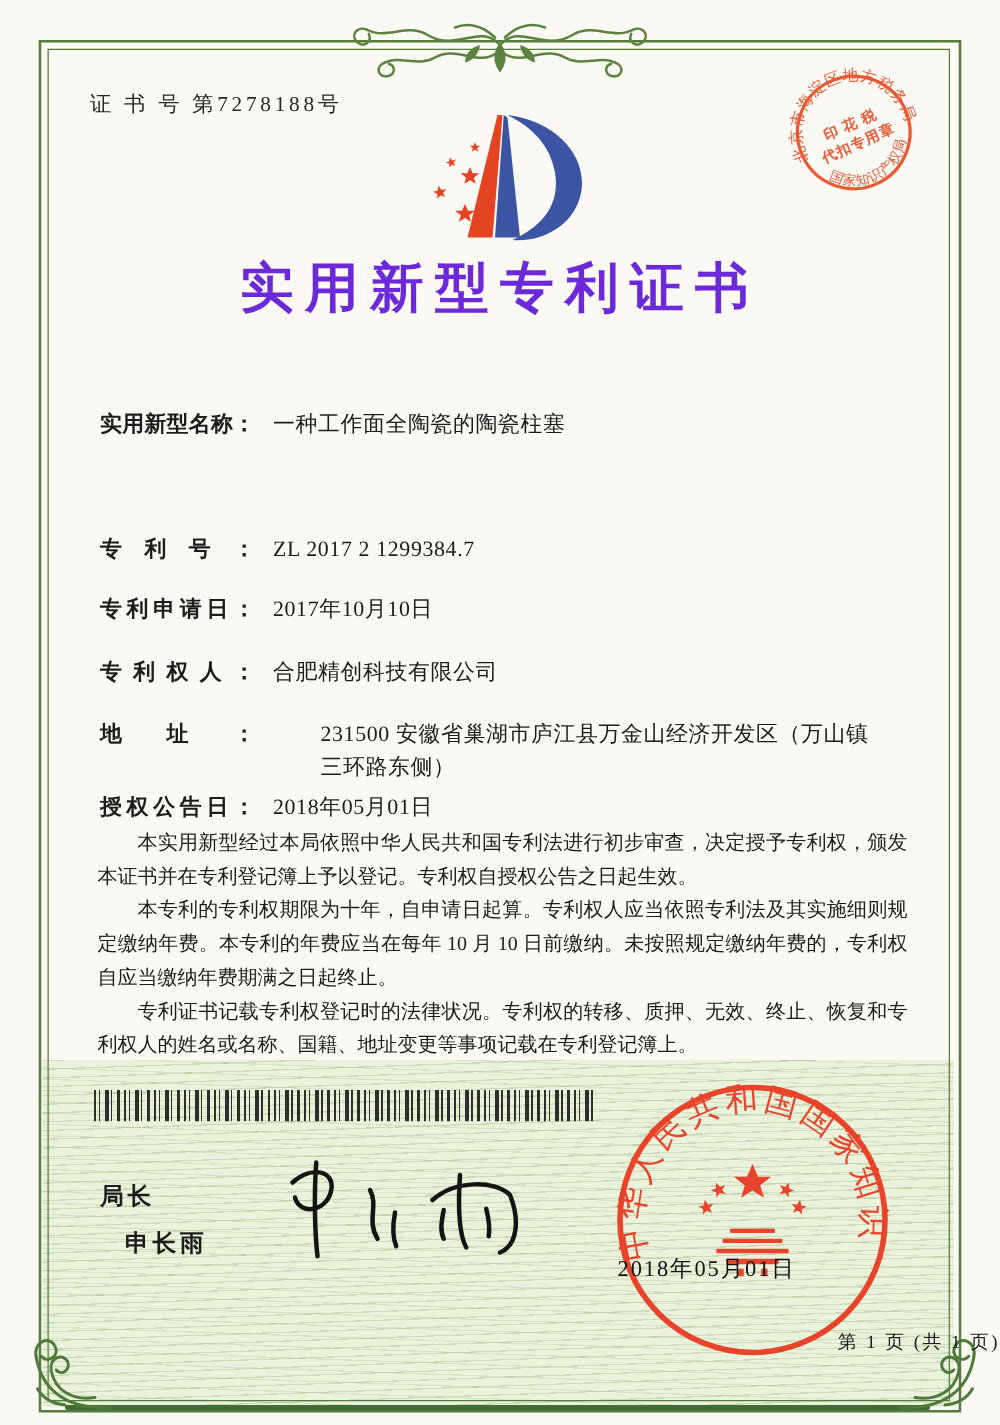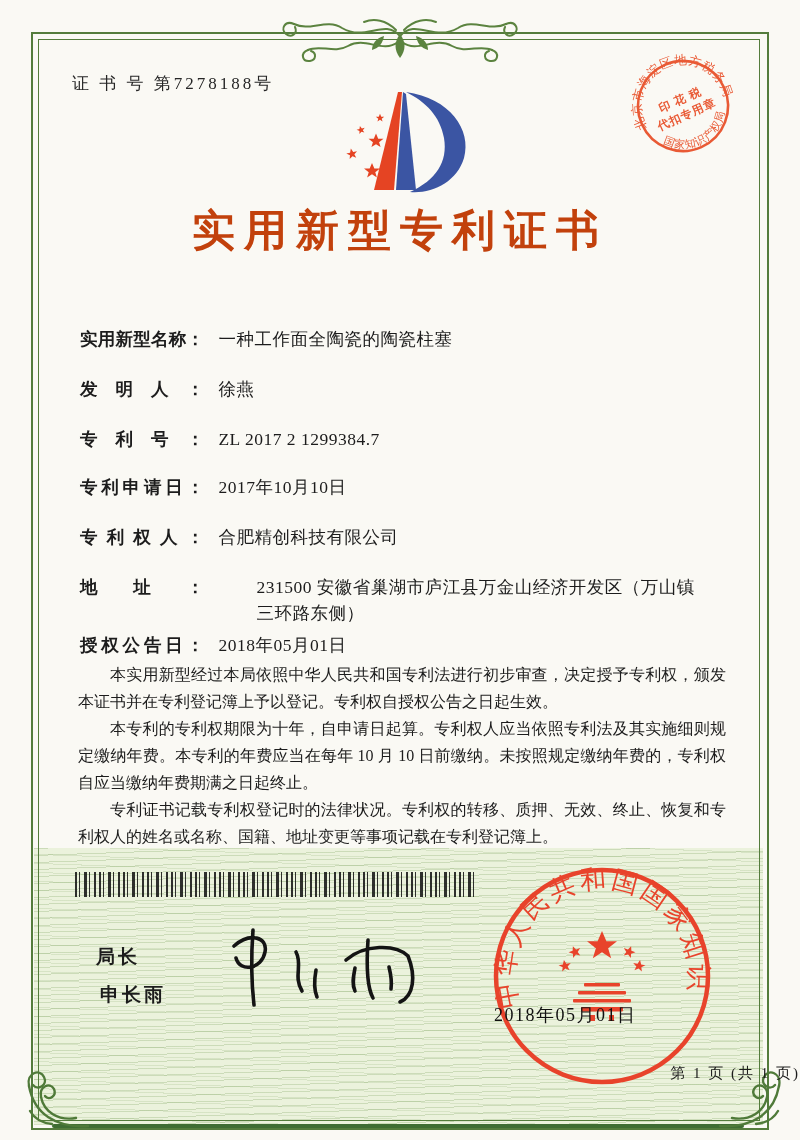--- a/index.html
+++ b/index.html
@@ -18,41 +18,41 @@
   
   .green-zone{position:absolute;left:34px;top:848px;width:729px;height:277px;
     background:
       repeating-linear-gradient(178deg, rgba(122,160,92,.28) 0 1px, rgba(0,0,0,0) 1px 7px),
       repeating-linear-gradient(2deg, rgba(122,160,92,.18) 0 1px, rgba(0,0,0,0) 1px 9px),
       #ebf2dc;}
   
   .cert-no{position:absolute;left:72px;top:72px;font-size:17px;letter-spacing:3px;color:#262626;}
   .logo{position:absolute;left:328px;top:86px;}
   .title{position:absolute;left:0;top:202px;width:100%;text-align:center;
-    font-size:43px;font-weight:bold;letter-spacing:9px;color:#c2410c;}
+    font-size:43px;font-weight:bold;letter-spacing:9px;color:#6d28d9;}
   
   .frow{position:absolute;left:80px;font-size:17.5px;line-height:26px;}
   .flabel{display:inline-block;width:124px;text-align:justify;text-align-last:justify;
     vertical-align:top;font-weight:700;}
   .fvalue{display:inline-block;margin-left:10px;vertical-align:top;letter-spacing:.5px;}
   .fvalue.wrap{width:452px;margin-left:48px;}
   .frow.r1{top:326px}.frow.r2{top:376px}.frow.r3{top:426px}
   .frow.r4{top:474px}.frow.r5{top:524px}.frow.r6{top:574px}
   .frow.r7{top:632px}.frow.r7b{top:632px;left:455px}
   
   .body-text{position:absolute;left:78px;top:661px;width:648px;
     font-size:16px;line-height:27px;text-align:justify;}
   .body-text p{margin:0;text-indent:2em;}
   
   .barcode{position:absolute;left:75px;top:872px;width:400px;height:25px;opacity:.88;
     background:repeating-linear-gradient(90deg,
       #151515 0 2px,transparent 2px 4px,#151515 4px 5px,transparent 5px 9px,
       #151515 9px 12px,transparent 12px 14px,#151515 14px 15px,transparent 15px 19px,
       #151515 19px 21px,transparent 21px 24px);}
-  .director-role{position:absolute;left:96px;top:944px;font-size:19px;
+  .director-role{position:absolute;left:80px;top:944px;font-size:19px;
     font-family:"Liberation Sans","DejaVu Sans",sans-serif;font-weight:bold;letter-spacing:3px;}
   .director-name{position:absolute;left:100px;top:982px;font-size:19px;
     font-family:"Liberation Sans","DejaVu Sans",sans-serif;font-weight:bold;letter-spacing:3px;}
   .signature{position:absolute;left:198px;top:912px;}
   .seal-date{position:absolute;left:494px;top:1003px;font-size:18px;letter-spacing:1.5px;
     color:#111;z-index:6;}
   .footer-page{position:absolute;left:0;top:1064px;width:100%;text-align:right;
     font-size:15px;letter-spacing:2px;}
   
   .stamp-tr{position:absolute;left:617px;top:40px;transform:rotate(-24deg);z-index:5;}
@@ -136,24 +136,20 @@
       <use href="#star" transform="translate(24,68) scale(0.55) rotate(-12)"></use>
       <use href="#star" transform="translate(44,85) scale(0.80)"></use>
     </g>
   </svg>
 
   <div class="title">实用新型专利证书</div>
 
   <div class="frow r1">
     <span class="flabel">实用新型名称：</span>
     <span class="fvalue">一种工作面全陶瓷的陶瓷柱塞</span>
-  </div>
-  <div class="frow r2">
-    <span class="flabel">发明人：</span>
-    <span class="fvalue">徐燕</span>
   </div>
   <div class="frow r3">
     <span class="flabel">专利号：</span>
     <span class="fvalue">ZL 2017 2 1299384.7</span>
   </div>
   <div class="frow r4">
     <span class="flabel">专利申请日：</span>
     <span class="fvalue">2017年10月10日</span>
   </div>
   <div class="frow r5">

